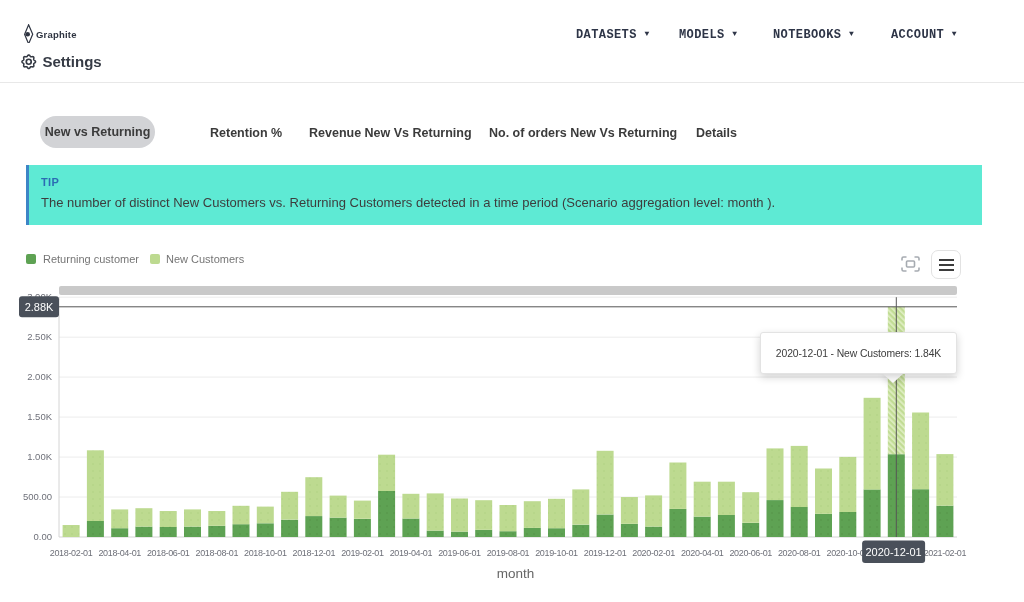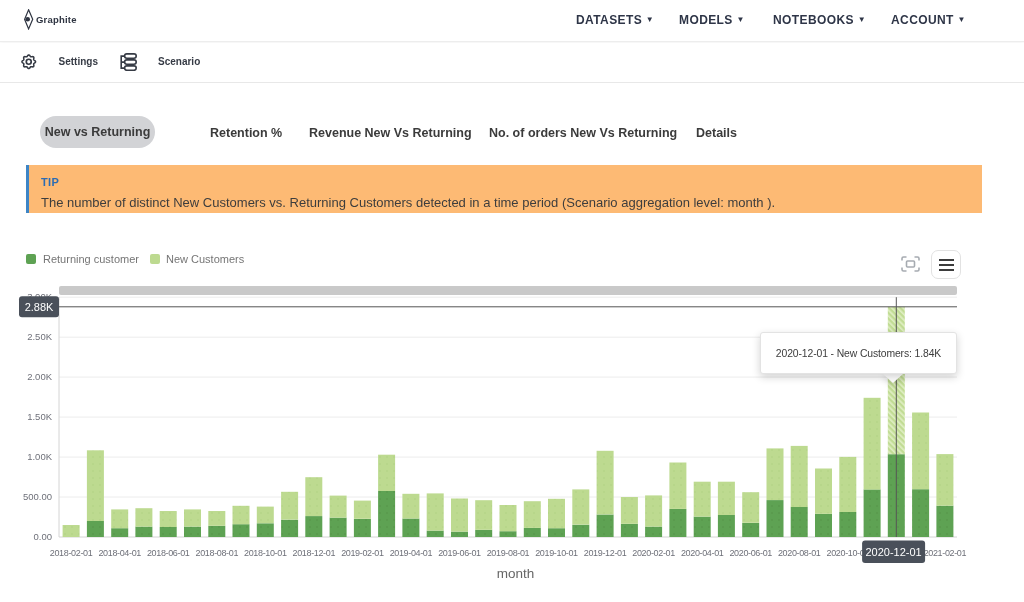--- a/index.html
+++ b/index.html
@@ -1,31 +1,31 @@
 <!DOCTYPE html>
 <html><head><meta charset="utf-8">
 <style>
 * { margin:0; padding:0; box-sizing:border-box; }
 body { font-family:"Liberation Sans", sans-serif; background:#fff; }
 #page { position:relative; width:1024px; height:602px; overflow:hidden; background:#fff; }
-.hdr { position:absolute; left:0; top:0; width:1024px; height:42px; background:#fff;
+.hdr { position:absolute; left:0; top:15px; width:1024px; height:42px; background:#fff;
   border-bottom:1px solid #ededed; box-shadow:0 2px 3px rgba(0,0,0,0.04); }
 .logo { position:absolute; left:36px; top:13.5px; font-size:9.5px; font-weight:bold;
   color:#2f3542; letter-spacing:0.2px; }
-.nav { position:absolute; top:12.5px; font-size:12px; font-weight:bold; color:#2e3547; letter-spacing:0.4px; }
+.nav { position:absolute; top:12.5px; font-size:12px; font-weight:bold; color:#2e3547; letter-spacing:0.4px;font-family:Liberation Mono, monospace; }
 .car { font-size:8px; position:relative; top:-1.5px; }
 .tbar { position:absolute; left:0; top:43px; width:1024px; height:40px; background:#fff; border-bottom:1px solid #e8e8e8; }
-.titem { position:absolute; top:-1.5px; height:40px; display:flex; align-items:center; gap:21px;
-  font-size:10px; font-weight:bold; color:#363b45; }
+.titem { position:absolute; top:-1.5px; height:40px; display:flex; align-items:center; gap:5px;
+  font-size:15px; font-weight:bold; color:#363b45; }
 .blue { color:#2c6cb3; }
 .pill { position:absolute; left:40px; top:116px; width:115px; height:32px; background:#d2d3d6;
   border-radius:16px; display:flex; align-items:center; justify-content:center;
   font-size:12.5px; font-weight:bold; color:#3b3b3b; }
 .tab { position:absolute; top:126px; font-size:12.5px; font-weight:bold; color:#3b3b3b;margin-left:32px; }
-.tip { position:absolute; left:26px; top:165px; width:956px; height:48px; background:#fdba74;
+.tip { position:absolute; left:26px; top:165px; width:956px; height:60px; background:#5eead4;
   border-left:3px solid #3d85c6; }
 .tiptitle { position:absolute; left:12px; top:11px; font-size:11px; font-weight:bold; color:#2c6cb3; letter-spacing:0.3px; }
 .tipbody { position:absolute; left:12px; top:30px; font-size:13px; color:#3d3d3d; }
 .leg { position:absolute; top:253px; font-size:11px; color:#757575; }
 .legsq { position:absolute; top:254px; width:10px; height:10px; border-radius:2px; }
 .menubtn { position:absolute; left:931px; top:250px; width:30px; height:29px; background:#fff;
   border:1px solid #e2e2e2; border-radius:7px; }
 .mline { position:absolute; left:7px; width:15px; height:2.4px; background:#3c3c3c; }
 .sbar { position:absolute; left:59px; top:286px; width:898px; height:9px; background:#c9c9c9; border-radius:2px; }
 .ttip { position:absolute; left:760px; top:332px; width:197px; height:42px; background:#fff;
@@ -179,29 +179,20 @@
   <div class="nav" style="left:891px">ACCOUNT <span class="car">▼</span></div>
 </div>
 <div class="tbar">
   <div class="titem" style="left:20px">
     <svg width="17.5" height="17.5" viewBox="0 0 24 24" fill="none" stroke="#363b45" stroke-width="2.1" stroke-linejoin="round">
       <path d="M12.00 2.65 L12.60 2.80 L13.16 3.23 L13.63 3.81 L14.03 4.42 L14.41 4.91 L14.81 5.21 L15.31 5.29 L15.92 5.20 L16.64 5.06 L17.39 4.98 L18.08 5.07 L18.61 5.39 L18.93 5.92 L19.02 6.61 L18.94 7.36 L18.80 8.07 L18.71 8.69 L18.79 9.19 L19.09 9.59 L19.58 9.97 L20.19 10.37 L20.77 10.84 L21.20 11.40 L21.35 12.00 L21.20 12.60 L20.77 13.16 L20.19 13.63 L19.58 14.03 L19.09 14.41 L18.79 14.81 L18.71 15.31 L18.80 15.92 L18.94 16.64 L19.02 17.39 L18.93 18.08 L18.61 18.61 L18.08 18.93 L17.39 19.02 L16.64 18.94 L15.92 18.80 L15.31 18.71 L14.81 18.79 L14.41 19.09 L14.03 19.58 L13.63 20.19 L13.16 20.77 L12.60 21.20 L12.00 21.35 L11.40 21.20 L10.84 20.77 L10.37 20.19 L9.97 19.58 L9.59 19.09 L9.19 18.79 L8.69 18.71 L8.08 18.80 L7.36 18.94 L6.61 19.02 L5.92 18.93 L5.39 18.61 L5.07 18.08 L4.98 17.39 L5.06 16.64 L5.20 15.93 L5.29 15.31 L5.21 14.81 L4.91 14.41 L4.42 14.03 L3.81 13.63 L3.23 13.16 L2.80 12.60 L2.65 12.00 L2.80 11.40 L3.23 10.84 L3.81 10.37 L4.42 9.97 L4.91 9.59 L5.21 9.19 L5.29 8.69 L5.20 8.07 L5.06 7.36 L4.98 6.61 L5.07 5.92 L5.39 5.39 L5.92 5.07 L6.61 4.98 L7.36 5.06 L8.07 5.20 L8.69 5.29 L9.19 5.21 L9.59 4.91 L9.97 4.42 L10.37 3.81 L10.84 3.23 L11.40 2.80 Z"></path>
       <circle cx="12" cy="12" r="3.4" stroke-width="2.3"></circle>
     </svg>
     <span>Settings</span>
   </div>
-  <div class="titem" style="left:120px">
-    <svg width="17" height="18" viewBox="0 0 17 18" fill="none" stroke="#363b45" stroke-width="1.6" stroke-linecap="round">
-      <rect x="4.6" y="0.9" width="11.6" height="4.4" rx="2.2"></rect>
-      <rect x="4.6" y="6.9" width="11.6" height="4.4" rx="2.2"></rect>
-      <rect x="4.6" y="12.9" width="11.6" height="4.4" rx="2.2"></rect>
-      <path d="M4.4 3.1 H1.2 V15.1 H4.4 M1.2 9.1 H4.4"></path>
-    </svg>
-    <span>Scenario</span>
-  </div>
 </div>
 <div class="pill">New vs Returning</div>
 <div class="tab" style="left:178px">Retention %</div>
 <div class="tab" style="left:277px">Revenue New Vs Returning</div>
 <div class="tab" style="left:457px">No. of orders New Vs Returning</div>
 <div class="tab" style="left:664px">Details</div>
 <div class="tip">
   <div class="tiptitle">TIP</div>
   <div class="tipbody">The number of distinct New Customers vs. Returning Customers detected in a time period (Scenario aggregation level: month ).</div>
 </div>

